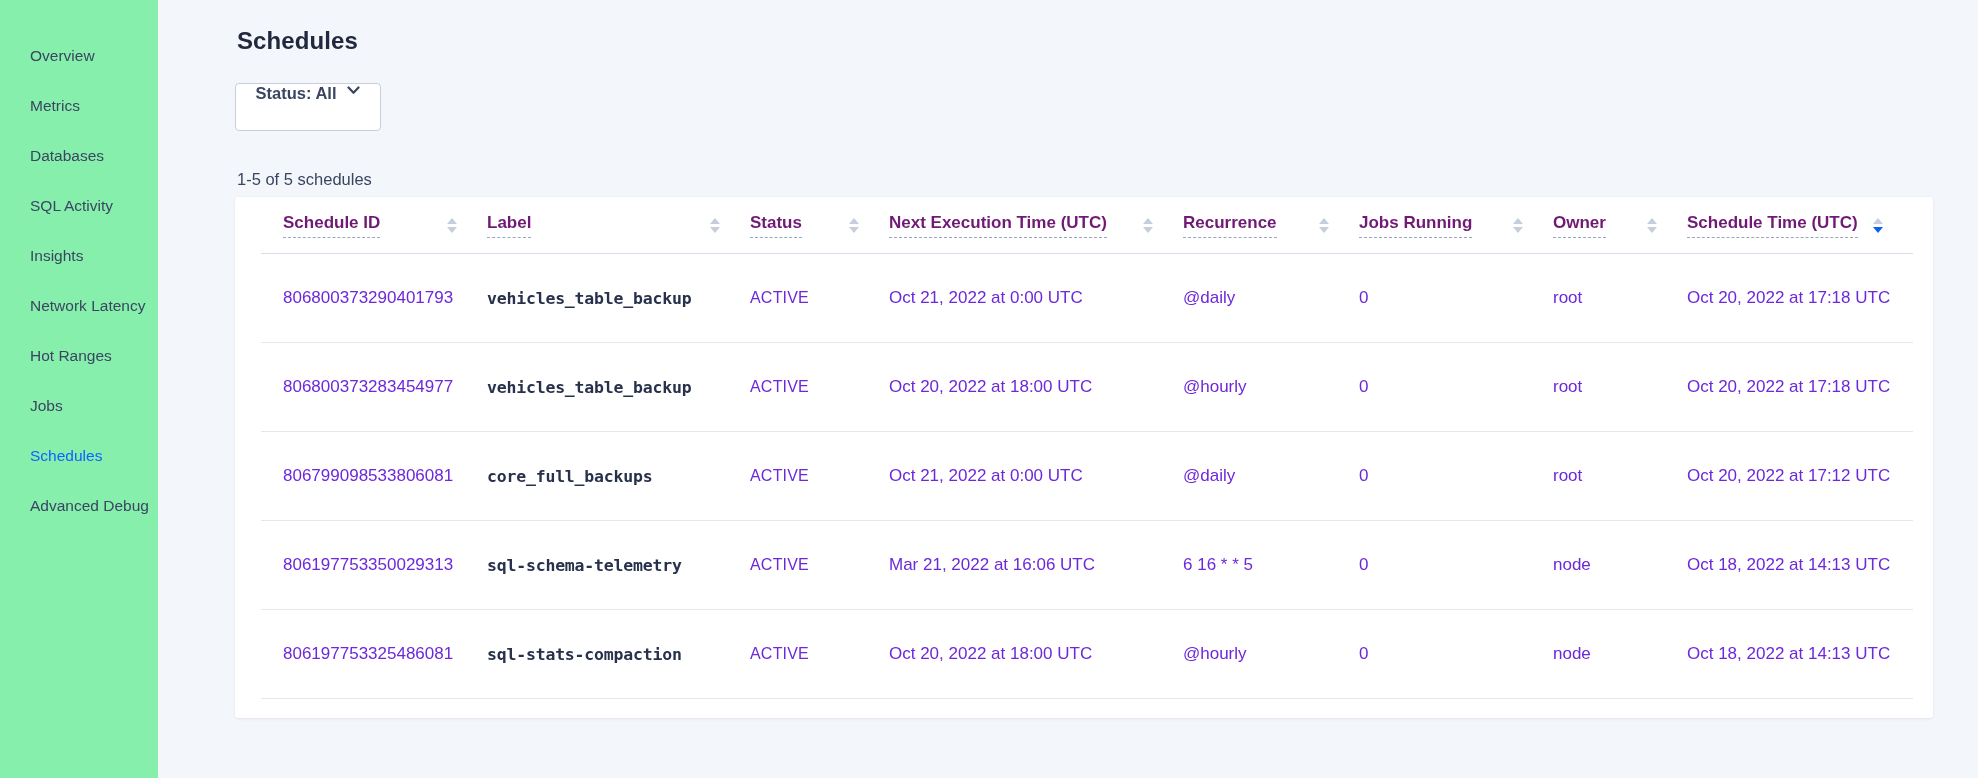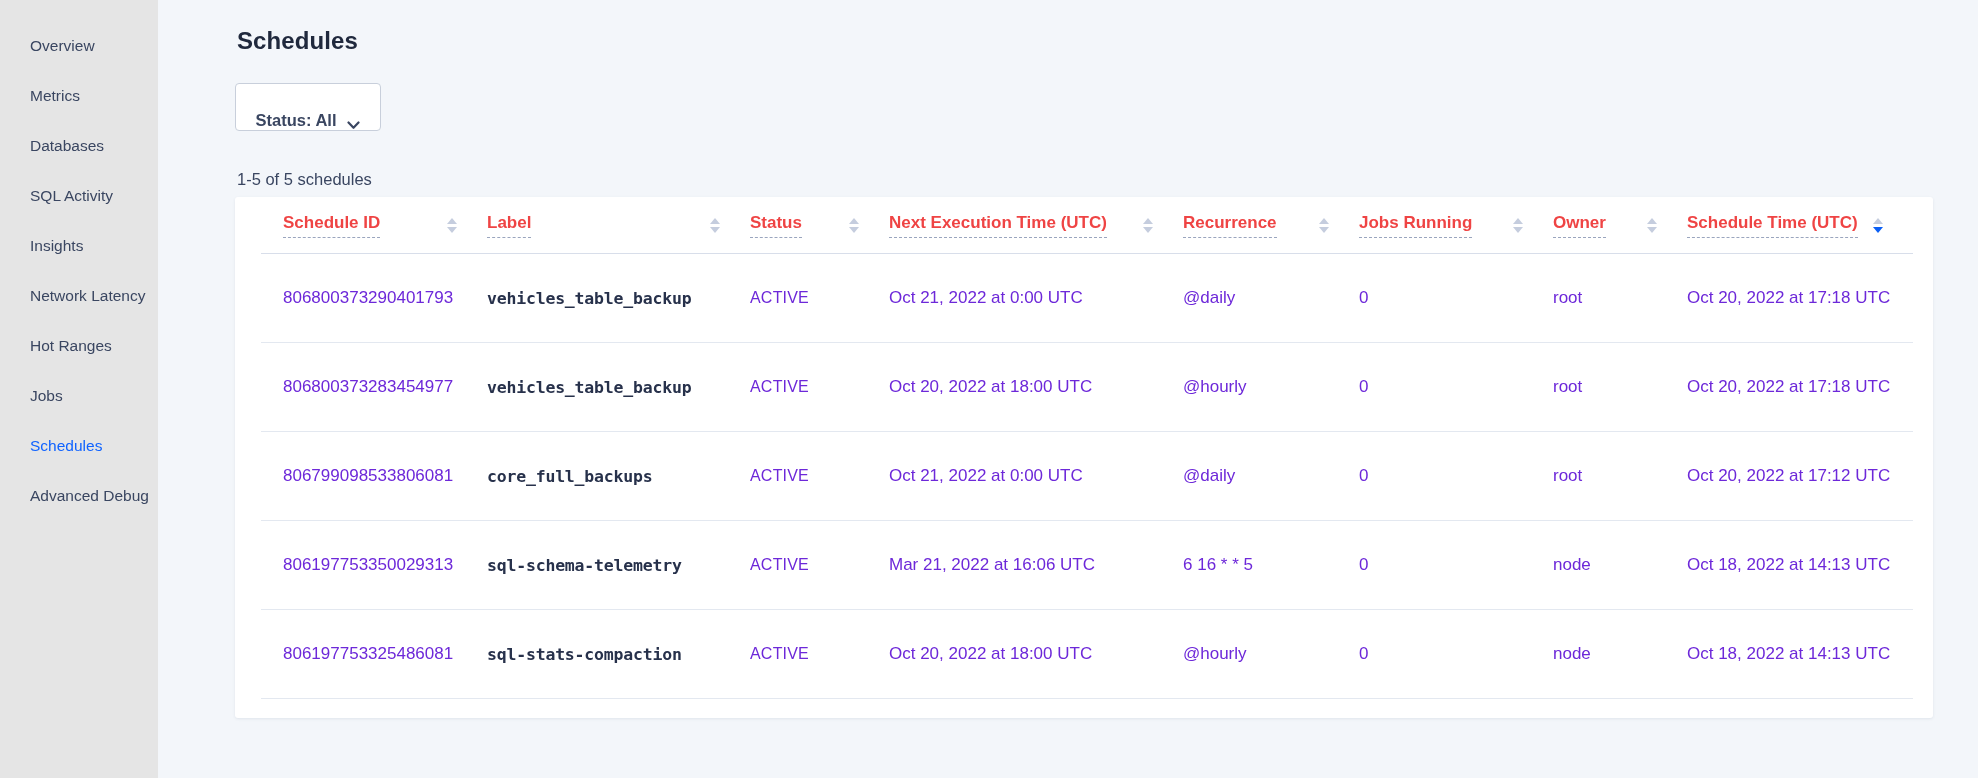--- a/index.html
+++ b/index.html
@@ -4,55 +4,55 @@
 <style>
   html,body{margin:0;padding:0;}
   .app{
     position:relative;width:1978px;height:778px;overflow:hidden;
     background:#f3f6fa;font-family:"Liberation Sans",sans-serif;
     -webkit-font-smoothing:antialiased;
   }
   
   .sidebar{
     position:absolute;left:0;top:0;bottom:0;width:158px;
-    background:#e5e5e5;padding-top:21px;box-sizing:border-box;
+    background:#86efac;padding-top:31px;box-sizing:border-box;
   }
   .nav-item{
     height:50px;display:flex;align-items:center;padding-left:30px;
     font-size:15.5px;color:#3a4661;cursor:pointer;white-space:nowrap;
   }
   .nav-item.active{color:#1063ff;}
   
   .main{position:absolute;left:158px;top:0;right:0;bottom:0;}
   .page-title{
     position:absolute;left:79px;top:27px;margin:0;
     font-size:24px;font-weight:700;color:#20293d;letter-spacing:.1px;
   }
   .filters{position:absolute;left:77px;top:83px;display:flex;gap:17px;}
   .dropdown{
     height:48px;background:#fff;border:1px solid #c8cfdb;border-radius:4px;
-    display:flex;align-items:flex-end;justify-content:center;
+    display:flex;align-items:flex-start;justify-content:center;
     font-size:16.5px;font-weight:700;color:#3a4661;cursor:pointer;
     box-sizing:border-box;
   }
   .dropdown.status{width:146px;}
   .dropdown.show{width:188px;}
   .chev{display:inline-flex;margin-left:11px;margin-top:2px;}
   .summary{position:absolute;left:79px;top:170px;font-size:16.5px;color:#3a4661;}
   
   .card{
     position:absolute;left:77px;top:197px;width:1698px;height:521px;
     background:#ffffff;border-radius:3px;box-sizing:border-box;
     padding:0 20px 0 26px;box-shadow:0 1px 3px rgba(60,80,110,.10);
   }
   table{width:1652px;border-collapse:collapse;table-layout:fixed;}
   th{height:56px;text-align:left;vertical-align:middle;padding:0;border-bottom:1px solid #d8deea;}
   .th-inner{display:flex;align-items:center;padding-right:30px;}
   .th-label{
-    font-size:17px;font-weight:700;color:#ef4444;
+    font-size:17px;font-weight:700;color:#701a75;
     border-bottom:1px dashed #9aa5be;padding-bottom:4px;cursor:pointer;white-space:nowrap;
   }
   .sort{display:inline-flex;flex-direction:column;gap:3px;margin-left:auto;cursor:pointer;}
   .sort .tri-up{width:0;height:0;border-left:5px solid transparent;border-right:5px solid transparent;border-bottom:6px solid #c5cdde;}
   .sort .tri-down{width:0;height:0;border-left:5px solid transparent;border-right:5px solid transparent;border-top:6px solid #c5cdde;}
   .sort.desc .tri-down{border-top-color:#0b5ff5;}
   td{
     height:88px;vertical-align:middle;padding:0;
     font-size:17px;color:#6d28d9;border-bottom:1px solid #e3e8f0;white-space:nowrap;
   }

